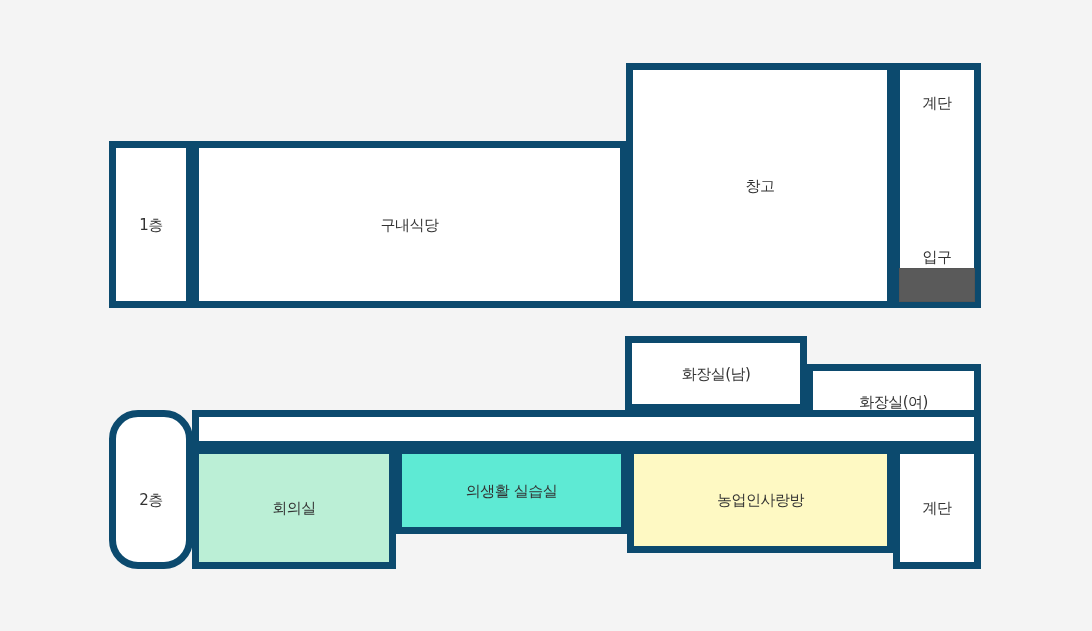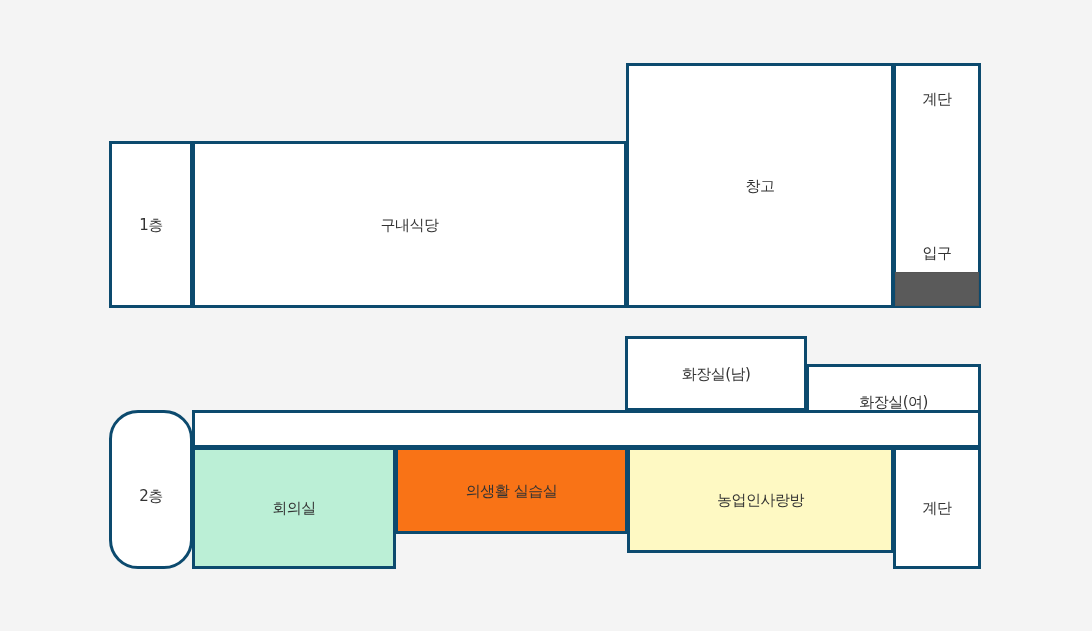--- a/index.html
+++ b/index.html
@@ -7,21 +7,21 @@
       width: 1092px; height: 631px;
       background: #f4f4f4;
       position: relative;
       overflow: hidden;
       font-family: "DejaVu Sans", sans-serif;
       color: #333333;
     }
     .room {
       position: absolute;
       box-sizing: border-box;
-      border: 3px solid #0c4a6e;
+      border: 7px solid #0c4a6e;
       background: #ffffff;
       display: flex;
       align-items: center;
       justify-content: center;
       text-align: center;
       font-size: 15px;
       letter-spacing: -0.5px;
       line-height: 22px;
     }
     .lbl { display: block; white-space: pre; }
@@ -54,21 +54,21 @@
   <div class="room" style="left:806px; top:336px; width:175px; height:75px;margin-top:28px;">
     <span class="lbl">화장실(여)</span>
   </div>
   <div class="room" style="left:109px; top:410px; width:84px; height:159px; align-items:flex-start; padding-top:72px;border-radius:29px;">
     <span class="lbl">2층</span>
   </div>
   <div class="room" style="left:192px; top:410px; width:789px; height:38px;"></div>
   <div class="room" style="left:192px; top:447px; width:204px; height:122px; background:#bbefd6;">
     <span class="lbl">회의실</span>
   </div>
-  <div class="room" style="left:395px; top:447px; width:233px; height:87px; background:#f97316;">
+  <div class="room" style="left:395px; top:447px; width:233px; height:87px; background:#5eead4;">
     <span class="lbl">의생활 실습실</span>
   </div>
   <div class="room" style="left:627px; top:447px; width:267px; height:106px; background:#fef9c3; flex-direction:row;">
     <span class="lbl">농업인사랑방</span>
   </div>
   <div class="room" style="left:893px; top:447px; width:88px; height:122px;">
     <span class="lbl">계단</span>
   </div>
 </div>
 

